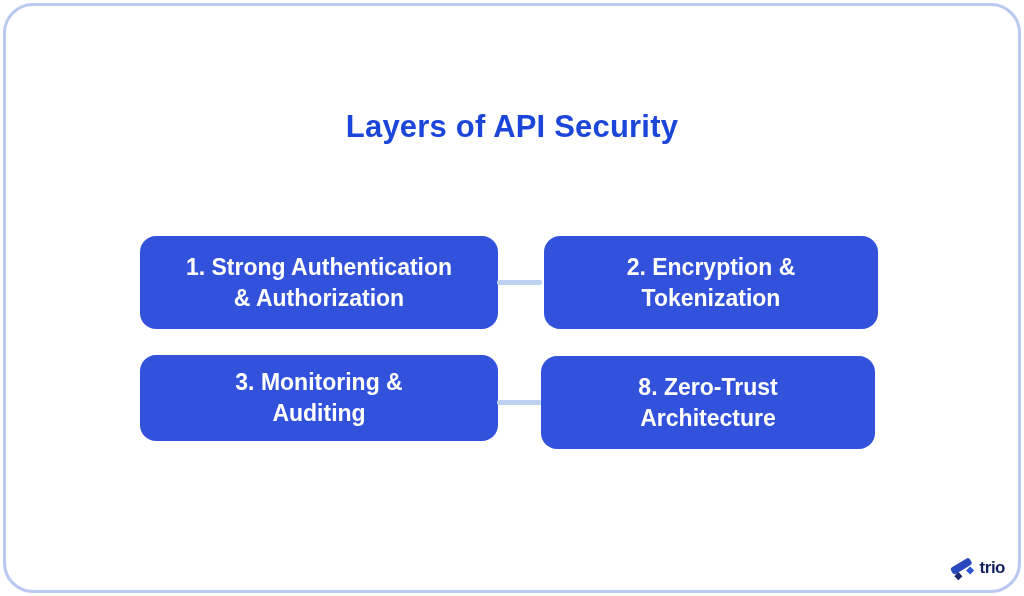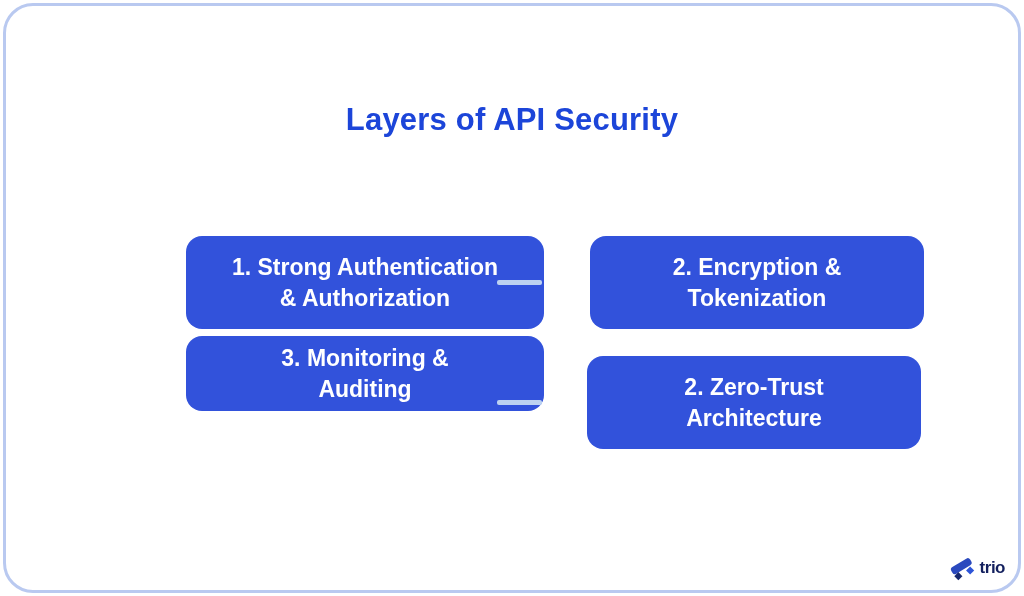--- a/index.html
+++ b/index.html
@@ -19,42 +19,41 @@
     background:#ffffff;
     font-family:"Liberation Sans","DejaVu Sans",sans-serif;
   }
   .frame{
     position:absolute;left:3px;top:3px;right:3px;bottom:3px;
     border:3px solid var(--frame);
     border-radius:30px;
     box-sizing:border-box;
   }
   .title{
-    position:absolute;left:0;right:0;top:101px;margin:1px;
+    position:absolute;left:0;right:0;top:101px;margin:8px;
     text-align:center;
     font-size:31px;font-weight:bold;
     color:var(--title);
     letter-spacing:0.2px;
   }
   .box{
     position:absolute;
     background:var(--boxfill);
     border-radius:16px;
     color:var(--boxtext);
     font-size:23px;font-weight:bold;line-height:31px;
     display:flex;align-items:center;justify-content:center;
     text-align:center;
     box-sizing:border-box;
     padding:0 10px;
-    margin-left:46px;
   }
   .box .label{white-space:pre-line;}
   #box-1{left:140px;top:236px;width:358px;height:93px;}
   #box-2{left:544px;top:236px;width:334px;height:93px;}
-  #box-3{left:140px;top:336px;width:358px;height:75px;}
+  #box-3{left:140px;top:355px;width:358px;height:86px;}
   #box-4{left:541px;top:356px;width:334px;height:93px;}
   .connector{
     position:absolute;height:5px;width:45px;left:497px;
     background:var(--conn);
     border-radius:2px;
   }
   #connector-1{top:280px;}
   #connector-2{top:400px;}
   .logo{
     position:absolute;right:19px;bottom:15px;
@@ -90,21 +89,21 @@
   </div>
 
   <div class="box" id="box-3">
     <span class="label">3. Monitoring &amp;
 Auditing</span>
   </div>
 
   <div class="connector" id="connector-2"></div>
 
   <div class="box" id="box-4">
-    <span class="label">2. Zero-Trust
+    <span class="label">8. Zero-Trust
 Architecture</span>
   </div>
 
   <div class="logo">
     <svg viewBox="0 0 32 32" aria-hidden="true">
       <rect x="1.5" y="9" width="27" height="9.5" rx="3.5" transform="rotate(-31 15 13.5)" fill="var(--icon-bar)"></rect>
       <path d="M11.5 21 L16.5 26 L11.5 31 L6.5 26 Z" fill="var(--icon-dl)"></path>
       <path d="M26 14 L31 19 L26 24 L21 19 Z" fill="var(--icon-dr)"></path>
     </svg>
     <span class="logo-text">trio</span>

